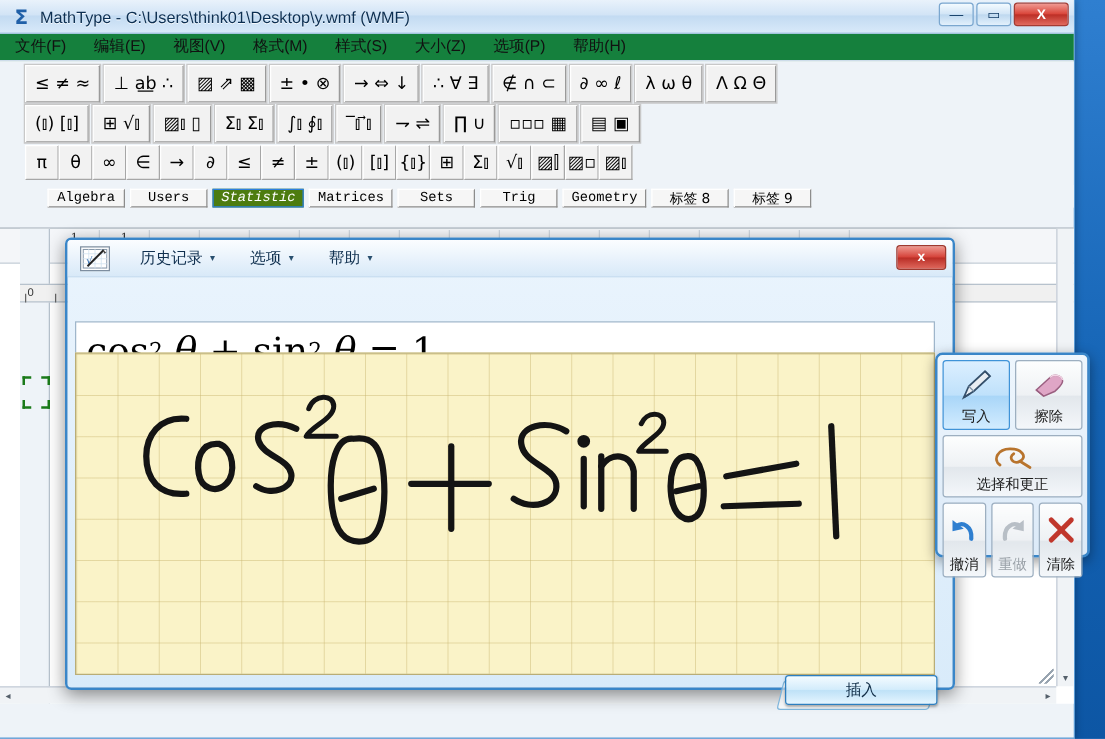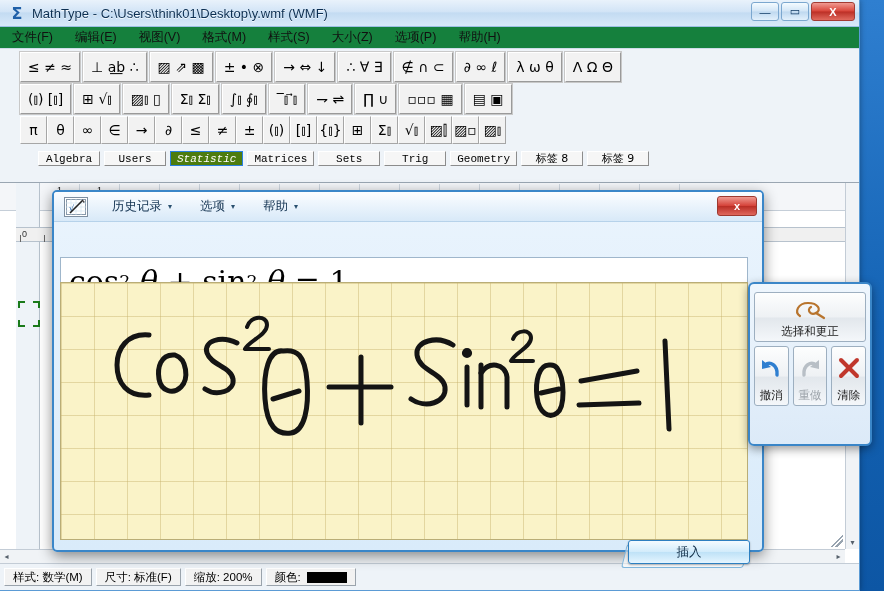--- a/index.html
+++ b/index.html
@@ -416,29 +416,20 @@
       <div class="sb-arrow down">▾</div>
     </div>
     <div id="hscroll">
       <div class="sb-arrow left">◂</div>
       <div class="sb-arrow right">▸</div>
     </div>
 
     <div class="resize-grip"></div>
   </div>
 
-  <div id="statusbar">
-    <div class="status-cell">样式: 数学(M)</div>
-    <div class="status-cell">尺寸: 标准(F)</div>
-    <div class="status-cell">缩放: 200%</div>
-    <div class="status-cell">
-      <span>颜色:</span>
-      <span class="swatch"></span>
-    </div>
-  </div>
 </div>
 
 <div id="hw-panel">
 
   <div id="hw-titlebar">
     <span class="hw-appicon">
       <svg width="20" height="16" viewBox="0 0 20 16">
         <rect x="0.5" y="0.5" width="19" height="15" fill="#ffffff" stroke="#8899aa"></rect>
         <g stroke="#cfe0ef" stroke-width="0.6">
           <line x1="0" y1="4" x2="20" y2="4"></line>
@@ -507,20 +498,41 @@
         <path d="M518 122 L 578 120"></path>
 
         <path d="M604 58 L 608 146"></path>
       </g>
     </svg>
   </div>
 </div>
 
 <div id="hw-tools">
   <div class="tool-row">
+    <div class="toolbtn t-write sel">
+      <span class="glyph">
+        <svg width="30" height="28" viewBox="0 0 30 28">
+          <path d="M5 24 L9 15 L22 3 L26 7 L13 19 Z" fill="#e9eef3" stroke="#35506b" stroke-width="1.4"></path>
+          <path d="M22 3 L26 7" stroke="#35506b" stroke-width="1.4"></path>
+          <path d="M5 24 L10 21" stroke="#35506b" stroke-width="1.4"></path>
+          <path d="M9 15 L13 19" stroke="#7f93a8" stroke-width="1"></path>
+        </svg>
+      </span>
+      <span>写入</span>
+    </div>
+    <div class="toolbtn t-erase">
+      <span class="glyph">
+        <svg width="32" height="24" viewBox="0 0 32 24">
+          <path d="M6 16 L17 6 C20 3, 26 4, 27 8 C28 11, 24 14, 21 17 L12 21 Z" fill="#dfa6c6" stroke="#9a5f80" stroke-width="1.2"></path>
+          <path d="M6 16 L12 21" stroke="#9a5f80" stroke-width="1.2"></path>
+          <path d="M17 6 C20 3, 26 4, 27 8" fill="none" stroke="#f4d6e6" stroke-width="1.2"></path>
+        </svg>
+      </span>
+      <span>擦除</span>
+    </div>
   </div>
 
   <div class="tool-row">
     <div class="toolbtn t-correct">
       <span class="glyph">
         <svg width="40" height="22" viewBox="0 0 40 22">
           <path d="M10 18 C 4 14, 8 5, 18 5 C 28 5, 32 12, 26 15 C 21 18, 16 12, 21 9" fill="none" stroke="#b8742d" stroke-width="2.2" stroke-linecap="round"></path>
           <path d="M26 15 L 34 20" stroke="#b8742d" stroke-width="2.2" stroke-linecap="round"></path>
         </svg>
       </span>

